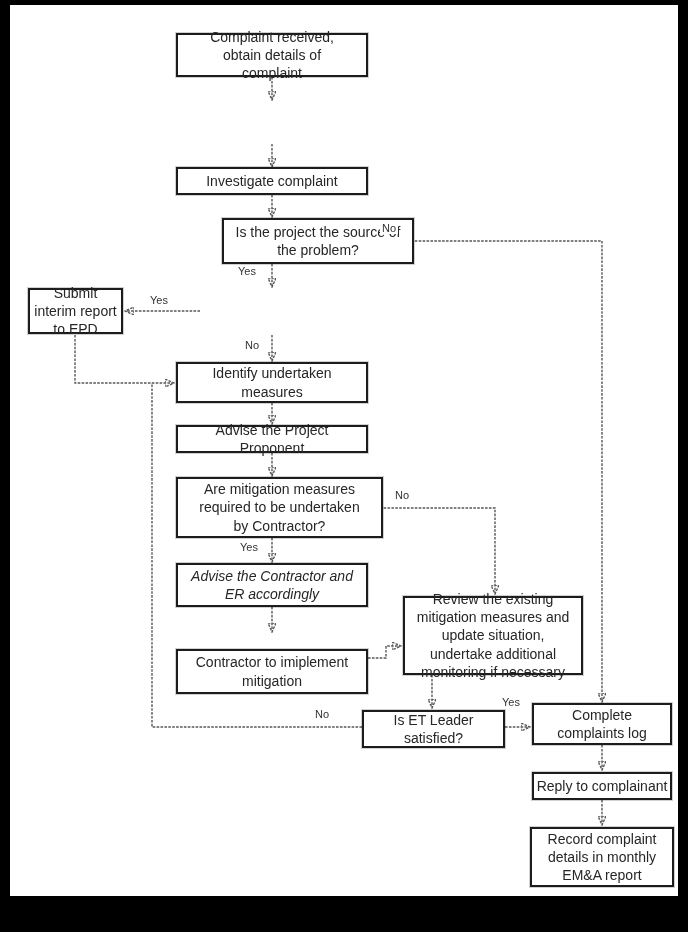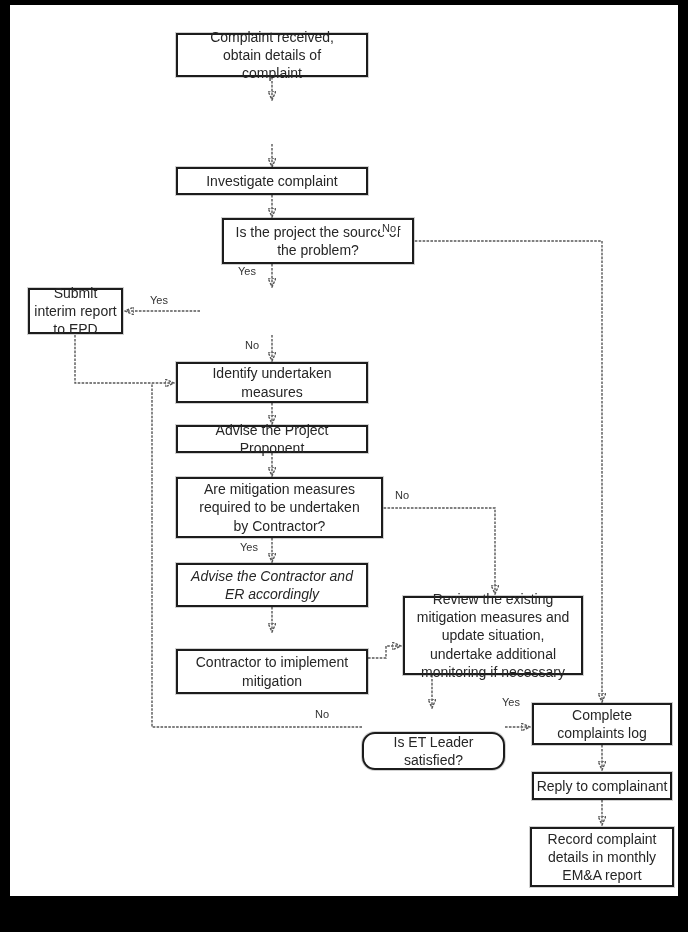--- a/index.html
+++ b/index.html
@@ -68,21 +68,21 @@
   <div class="node" style="left:176px;top:33px;width:192px;height:44px;padding:2px 18px;">Complaint received, obtain details of complaint</div>
   <div class="node" style="left:176px;top:167px;width:192px;height:28px;">Investigate complaint</div>
   <div class="node" style="left:176px;top:218px;width:192px;height:46px;padding:2px 8px;margin-left:46px;">Is the project the source of the problem?</div>
   <div class="node" style="left:28px;top:288px;width:95px;height:46px;padding:2px 4px;">Submit interim report to EPD</div>
   <div class="node" style="left:176px;top:362px;width:192px;height:41px;">Identify undertaken measures</div>
   <div class="node" style="left:176px;top:425px;width:192px;height:28px;">Advise the Project Proponent</div>
   <div class="node" style="left:176px;top:477px;width:207px;height:61px;padding:10px 16px;">Are mitigation measures required to be undertaken by Contractor?</div>
   <div class="node" style="left:176px;top:563px;width:192px;height:44px;font-style:italic;">Advise the Contractor and ER accordingly</div>
   <div class="node" style="left:176px;top:633px;width:192px;height:45px;margin-top:16px;">Contractor to imiplement mitigation</div>
   <div class="node" style="left:403px;top:596px;width:180px;height:79px;">Review the existing mitigation measures and update situation, undertake additional monitoring if necessary</div>
-  <div class="node" style="left:362px;top:732px;width:143px;height:34px;padding:17px 2px;border-radius:13px;">Is ET Leader satisfied?</div>
+  <div class="node" style="left:362px;top:710px;width:143px;height:34px;padding:17px 2px;">Is ET Leader satisfied?</div>
   <div class="node" style="left:532px;top:703px;width:140px;height:42px;padding:0 14px;">Complete complaints log</div>
   <div class="node" style="left:530px;top:827px;width:144px;height:60px;padding:2px 2px;">Record complaint details in monthly EM&amp;A report</div>
   <div class="node" style="left:532px;top:772px;width:140px;height:28px;padding:2px 2px;">Reply to complainant</div>
 
   <div class="edge-label" style="left:236px;top:265px;">Yes</div>
   <div class="edge-label" style="left:380px;top:222px;">No</div>
   <div class="edge-label" style="left:148px;top:294px;">Yes</div>
   <div class="edge-label" style="left:243px;top:339px;">No</div>
   <div class="edge-label" style="left:393px;top:489px;">No</div>
   <div class="edge-label" style="left:238px;top:541px;">Yes</div>

